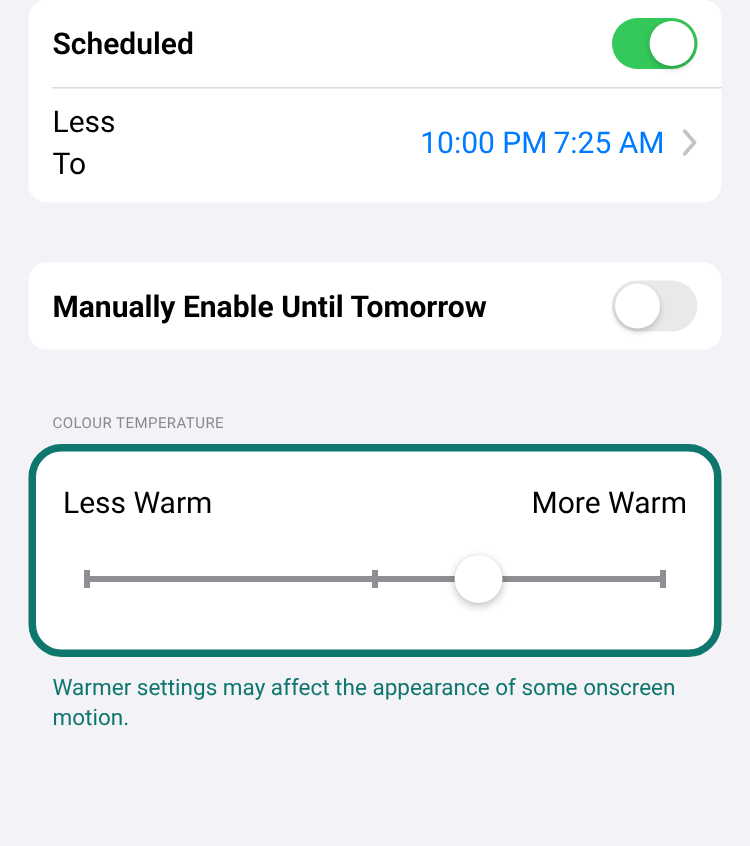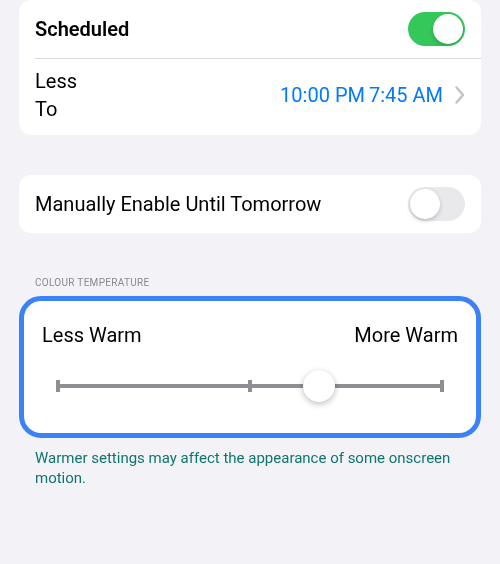--- a/index.html
+++ b/index.html
@@ -33,21 +33,21 @@
       text-align: right;
     }
     .divider {
       height: 1px;
       background: #d9d9de;
       margin-left: 16px;
     }
     .row-label {
       font-size: 20px;
       color: #000;
-      font-weight: 400;
+      font-weight: 700;
     }
     .row-label-bold {
       font-weight: 600;
     }
     .toggle {
       width: 57px;
       height: 34px;
       border-radius: 17px;
       position: relative;
       flex-shrink: 0;
@@ -108,21 +108,21 @@
     }
     .section-header {
       font-size: 10px;
       color: #8a8a8e;
       text-transform: uppercase;
       letter-spacing: 0.3px;
       margin: 0 35px 8px 35px;
     }
     .highlight-box {
       margin: 0 19px;
-      border: 5px solid #3b82f6;
+      border: 5px solid #0f766e;
       border-radius: 22px;
       background: #fff;
       padding: 22px 18px 30px 18px;
     }
     .slider-labels {
       display: flex;
       justify-content: space-between;
       font-size: 20px;
       color: #000;
       margin-bottom: 22px;
@@ -181,21 +181,21 @@
     </div>
   </div>
   <div class="divider"></div>
   <div class="time-row">
     <div class="time-labels">
       <span class="time-label">Less</span>
       <span class="time-label">To</span>
     </div>
     <div class="time-values">
       <span class="time-value">10:00 PM</span>
-      <span class="time-value">7:45 AM</span>
+      <span class="time-value">7:25 AM</span>
     </div>
     <span class="chevron">
       <svg width="10" height="18" viewBox="0 0 10 18" fill="none">
         <path d="M1.5 1.5 L8 9 L1.5 16.5" stroke="#c4c4c6" stroke-width="2.5" stroke-linecap="round" stroke-linejoin="round"></path>
       </svg>
     </span>
   </div>
 </div>
 
 <div class="spacer-sm"></div>

